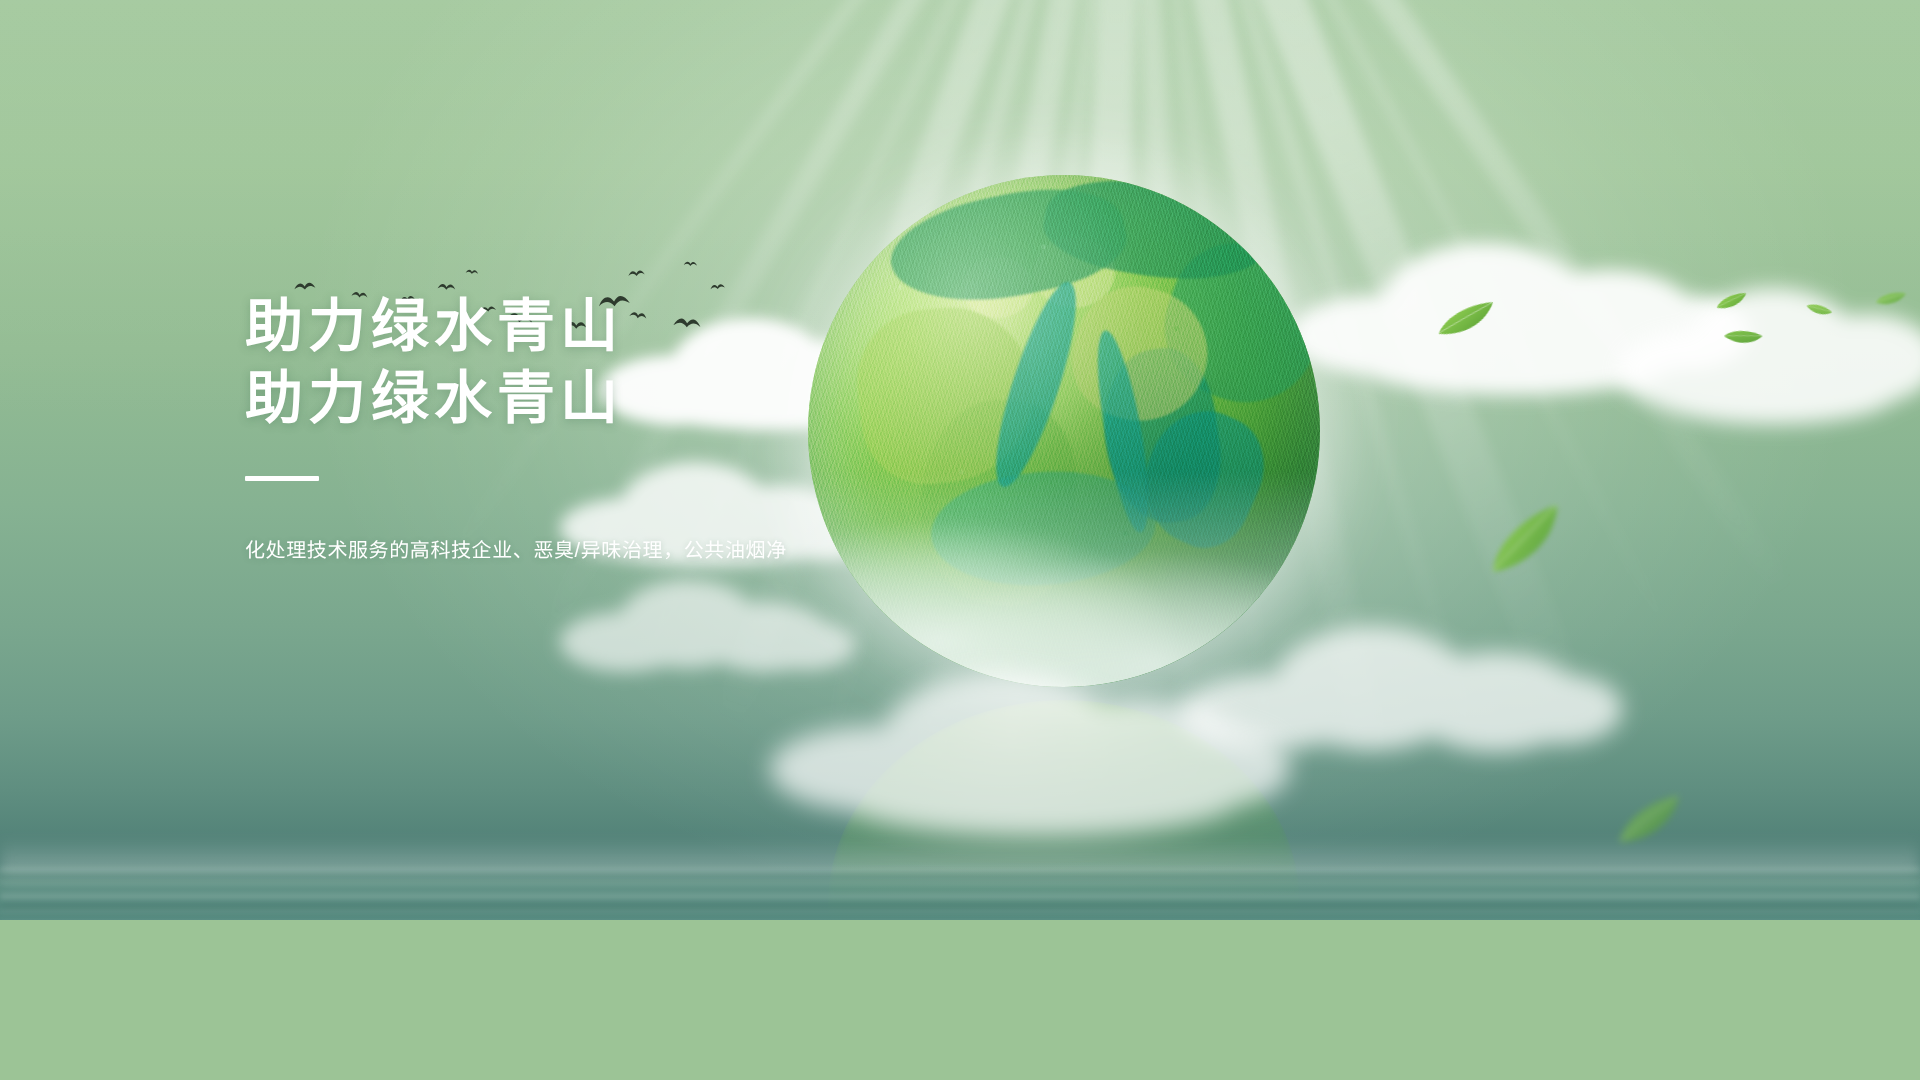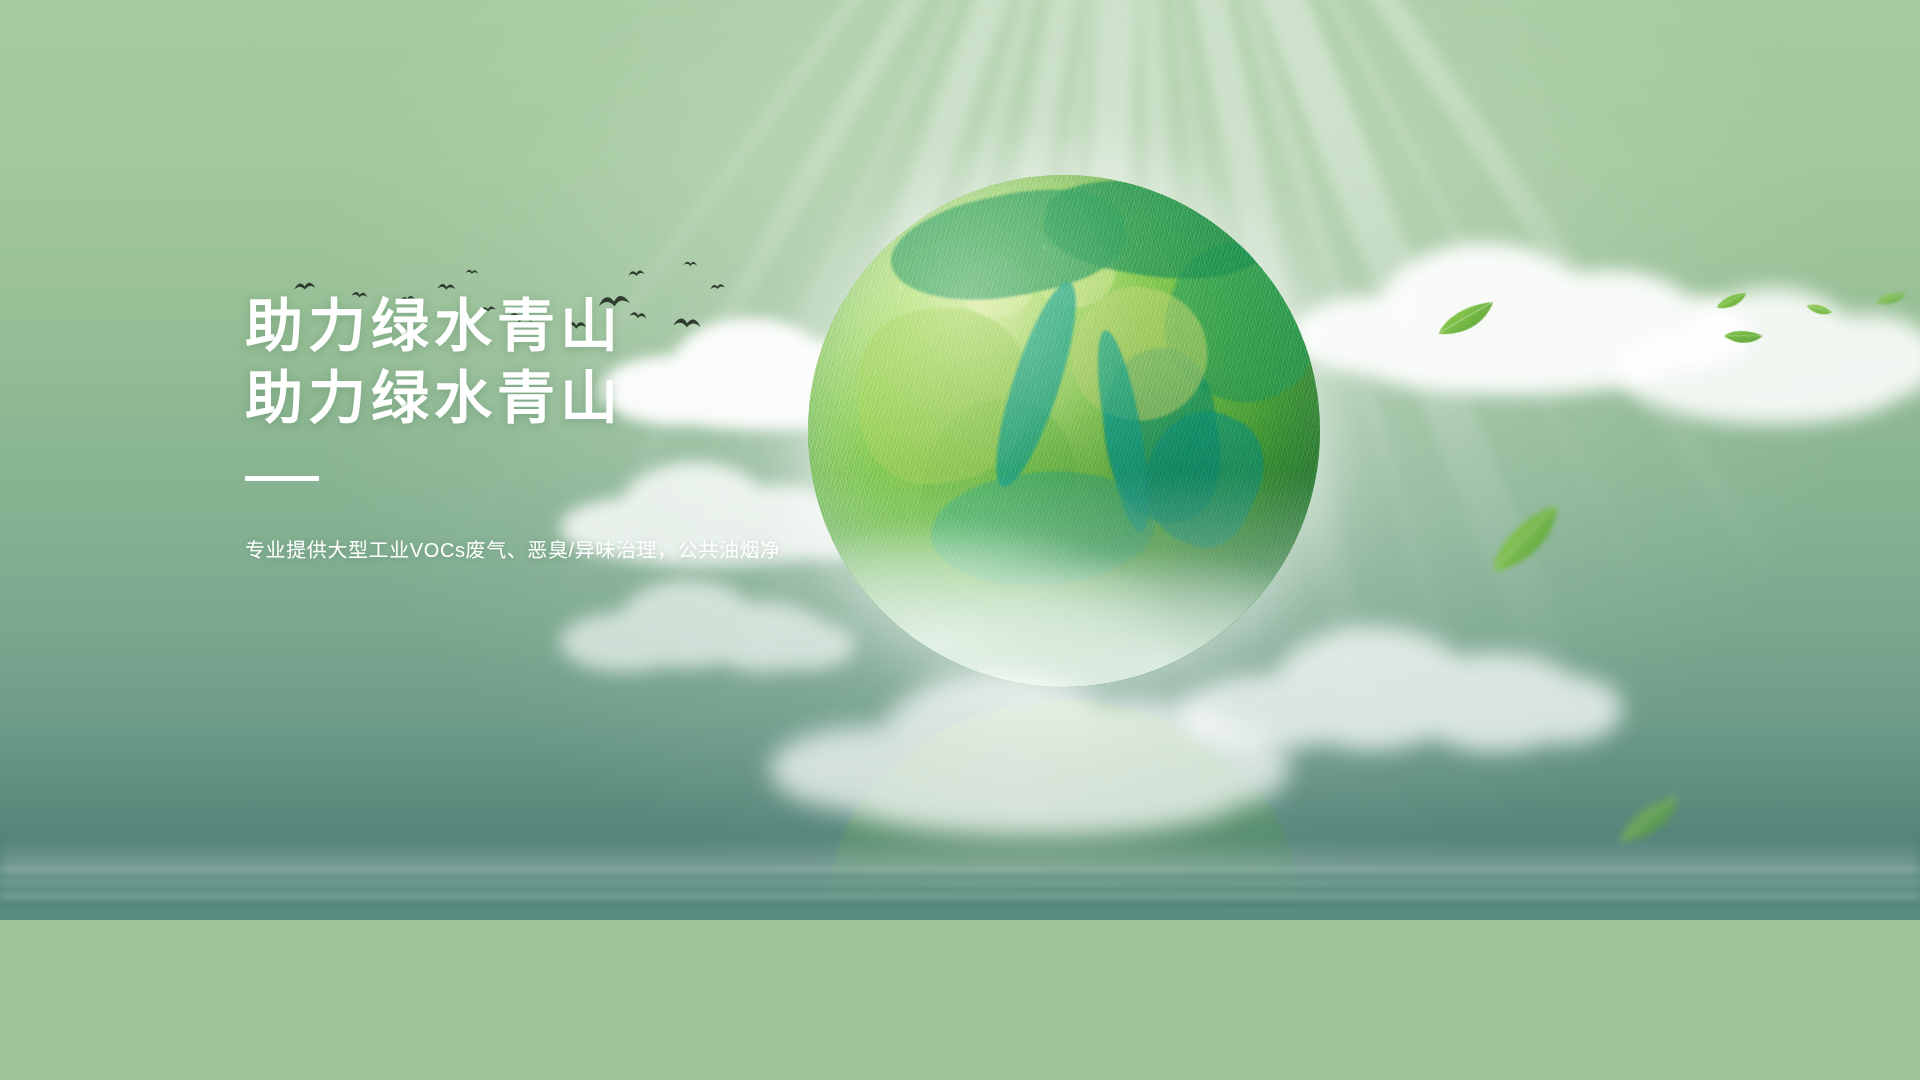--- a/index.html
+++ b/index.html
@@ -345,17 +345,17 @@
         <path d="M3,21 C34,16 66,12 97,8" stroke="rgba(255,255,255,.45)" stroke-width="1.4" fill="none"></path>
       </svg></div>
 
   <div id="copy">
     <h1 id="headline">
       <span>助力绿水青山</span>
       <span>助力绿水青山</span>
     </h1>
     <div id="divider"></div>
     <p id="subcopy">
-      <span>专业提供大型工业VOCs废气、恶臭/异味治理，公共油烟净</span>
+      <span>化处理技术服务的高科技企业、恶臭/异味治理，公共油烟净</span>
     </p>
   </div>
 
 </div>
 
 </body></html>

